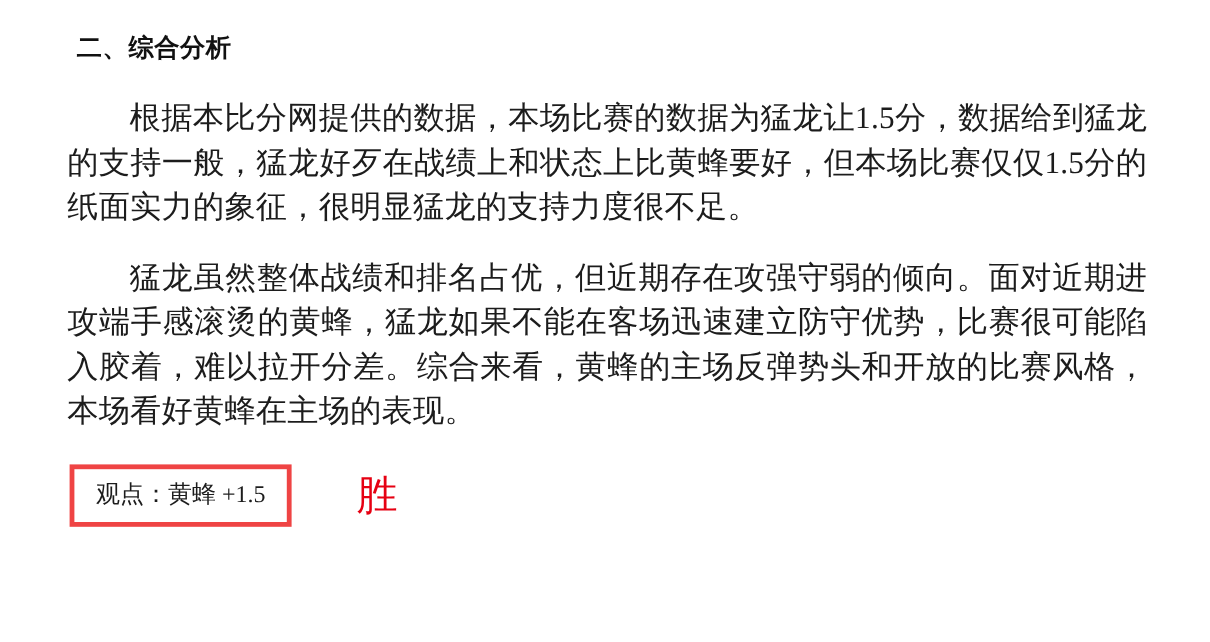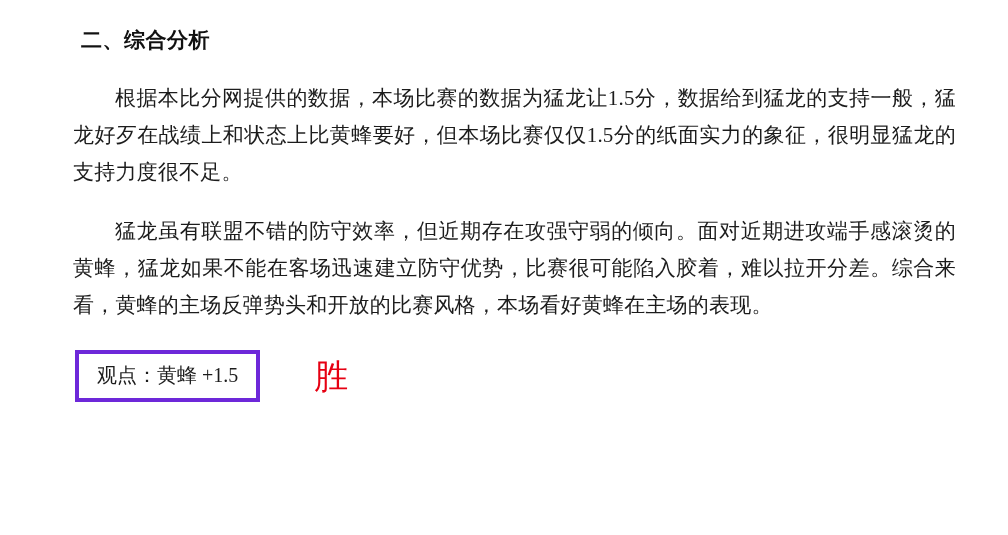--- a/index.html
+++ b/index.html
@@ -13,51 +13,51 @@
     font-family: "Liberation Serif", "DejaVu Serif", serif;
     color: #1a1a1a;
     overflow: hidden;
     position: relative;
   }
   .page {
     position: relative;
     width: 1008px;
     height: 535px;
     box-sizing: border-box;
-    padding: 18px 52px 0 73px;
+    padding: 18px 52px 0 56px;
   }
   .section-title {
     font-family: "DejaVu Sans", "Liberation Sans", sans-serif;
     font-size: 21px;
     font-weight: bold;
     color: #111111;
     letter-spacing: 0.5px;
     margin: 8px 0 0 8px;
   }
   .body-para {
-    font-size: 21px;
+    font-size: 26px;
     line-height: 37px;
     color: #1c1c1c;
     text-align: justify;
     text-justify: inter-ideograph;
     margin: 22px 0 0 0;
     text-indent: 2em;
     letter-spacing: 0.2px;
   }
   .body-para:first-of-type {
     margin-top: 26px;
   }
   .conclusion-wrap {
     position: relative;
     margin-top: 26px;
     display: flex;
     align-items: center;
   }
   .conclusion-box {
-    border: 4px solid #6d28d9;
+    border: 4px solid #ef4444;
     display: inline-block;
     padding: 7px 18px 9px 18px;
     font-size: 20px;
     line-height: 28px;
     color: #1c1c1c;
     background: #ffffff;
     white-space: nowrap;
     margin-left: 2px;
   }
   .result-mark {
@@ -82,20 +82,20 @@
 
 <div class="page">
 
   <div class="left-rule"></div>
 
   <h2 class="section-title">二、综合分析</h2>
 
   <p class="body-para">根据本比分网提供的数据，本场比赛的数据为猛龙让1.5分，数据给到猛龙的支持一般，猛龙好歹在战绩上和状态上比黄蜂要好，但本场比赛仅仅1.5分的纸面实力的象征，很明显猛龙的支持力度很不足。</p>
 
 
-  <p class="body-para">猛龙虽有联盟不错的防守效率，但近期存在攻强守弱的倾向。面对近期进攻端手感滚烫的黄蜂，猛龙如果不能在客场迅速建立防守优势，比赛很可能陷入胶着，难以拉开分差。综合来看，黄蜂的主场反弹势头和开放的比赛风格，本场看好黄蜂在主场的表现。</p>
+  <p class="body-para">猛龙虽然整体战绩和排名占优，但近期存在攻强守弱的倾向。面对近期进攻端手感滚烫的黄蜂，猛龙如果不能在客场迅速建立防守优势，比赛很可能陷入胶着，难以拉开分差。综合来看，黄蜂的主场反弹势头和开放的比赛风格，本场看好黄蜂在主场的表现。</p>
 
   <div class="conclusion-wrap">
     <div class="conclusion-box">观点：黄蜂 +1.5</div>
     <div class="result-mark">胜</div>
   </div>
 
 </div>
 
 </body></html>

